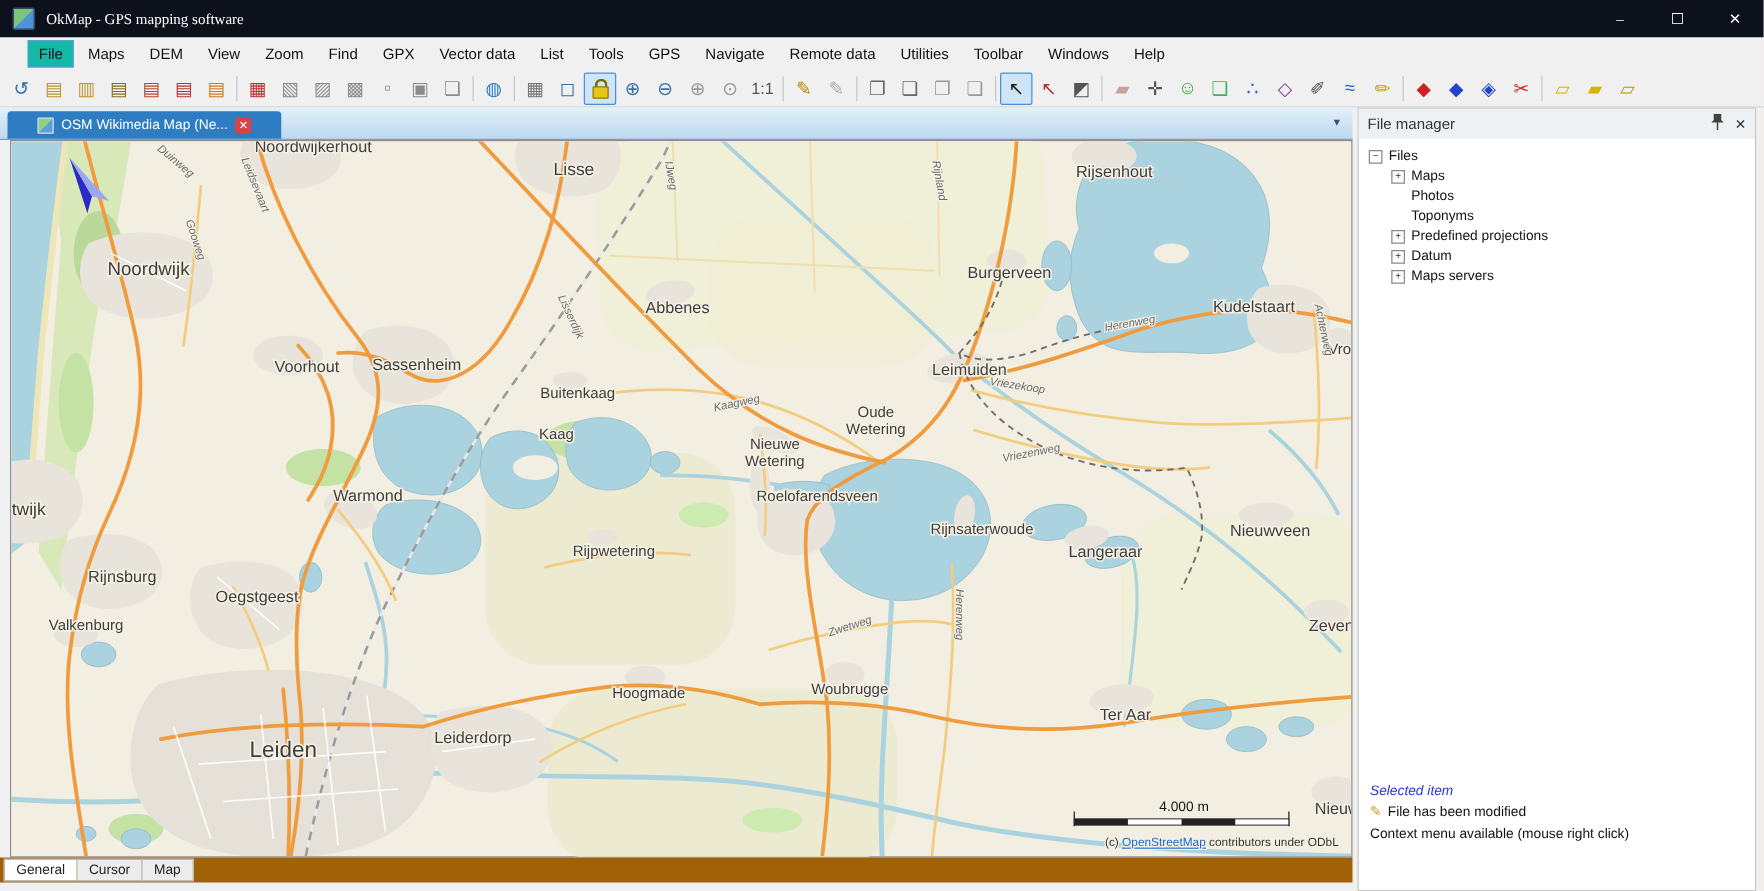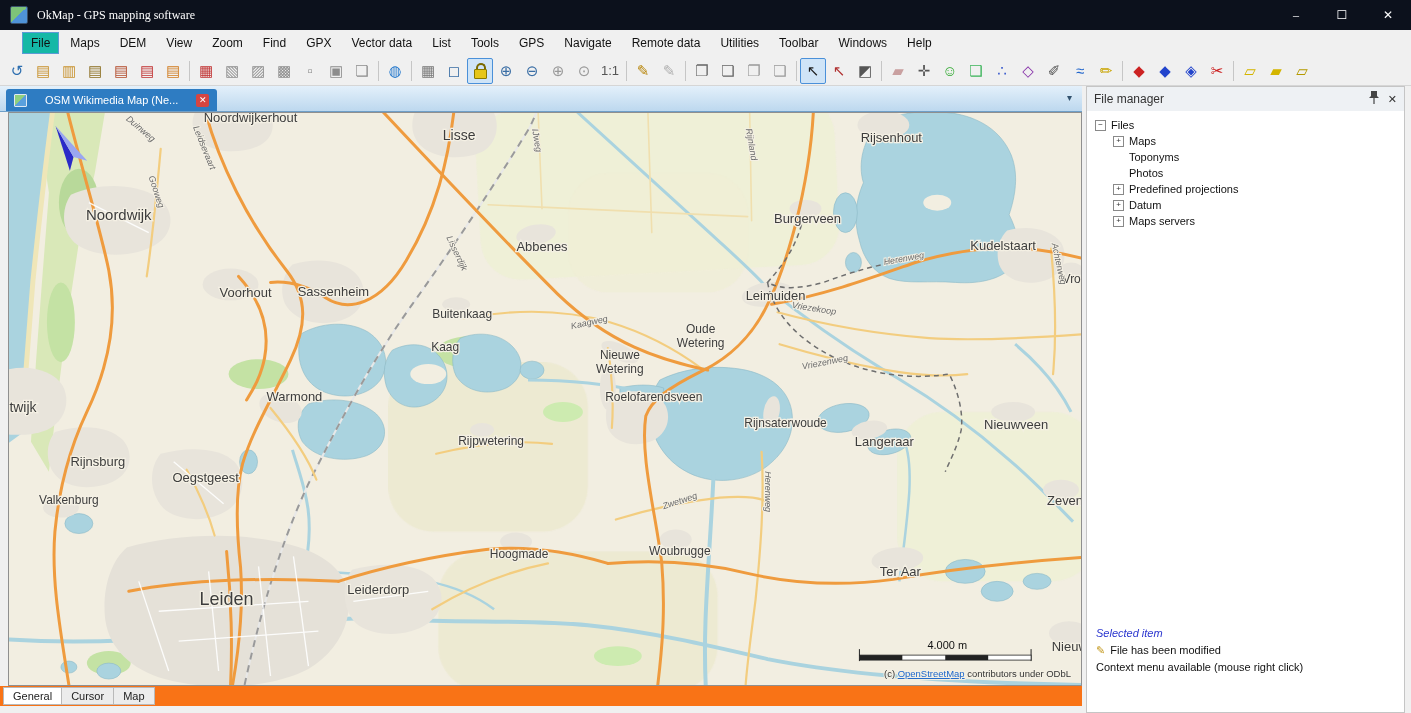--- a/index.html
+++ b/index.html
@@ -27,41 +27,41 @@
   .tb-icon.active{background:#cfe4f7;border-color:#4a90d9;}
   .tb-sep{width:1px;height:20px;background:#c6c6c6;margin:0 3px;flex:0 0 auto;}
   .lock{position:relative;width:14px;height:15px;display:inline-block;}
   .lock:before{content:"";position:absolute;left:3px;top:0;width:6px;height:6px;border:2px solid #7a6a00;
                border-bottom:none;border-radius:5px 5px 0 0;}
   .lock:after{content:"";position:absolute;left:1px;top:6px;width:11px;height:8px;background:#e6c619;
               border:1px solid #8a7a00;border-radius:1px;}
   
   #tabbar{position:absolute;top:86px;left:0;width:1082px;height:26px;
           background:linear-gradient(#e3f0fb,#bdd8ee);border-bottom:1px solid #6f9fc8;box-sizing:border-box;}
-  .doc-tab{position:absolute;left:6px;top:3px;height:22px;display:flex;align-items:center;gap:18px;
-           padding:0 8px;background:#2e7cc2;color:#fff;font-size:11px;border-radius:3px 3px 0 0;}
+  .doc-tab{position:absolute;left:6px;top:3px;height:22px;display:flex;align-items:center;gap:6px;
+           padding:0 24px;background:#2e7cc2;color:#fff;font-size:11px;border-radius:3px 3px 0 0;}
   .tab-map-icon{width:11px;height:11px;background:linear-gradient(135deg,#8fd07f 50%,#5aa0dd 50%);
                 border:1px solid #dfe9f3;border-radius:1px;}
   .tab-close{width:13px;height:13px;display:flex;align-items:center;justify-content:center;font-size:9px;
              color:#fff;background:#d64541;border-radius:2px;}
   .tab-overflow{position:absolute;right:10px;top:6px;font-size:10px;color:#33536f;}
   
   #map-frame{position:absolute;left:8px;top:112px;width:1074px;height:574px;border:1px solid #8f8f8f;
              box-sizing:border-box;background:#f2eee1;overflow:hidden;}
   svg#map{display:block;width:100%;height:100%;}
   .lbl-town{fill:#3d3d3d;text-anchor:middle;paint-order:stroke;stroke:#f4f0e4;stroke-width:2.5px;
             font-family:"Liberation Sans",sans-serif;}
   .lbl-road{fill:#6b6b6b;font-style:italic;text-anchor:middle;paint-order:stroke;stroke:#f4f0e4;
             stroke-width:2px;font-family:"Liberation Sans",sans-serif;}
   .scale-text{font-size:11px;fill:#111;font-family:"Liberation Sans",sans-serif;}
   .attrib{font-size:9.5px;fill:#333;paint-order:stroke;stroke:#f4f0e4;stroke-width:2px;
           font-family:"Liberation Sans",sans-serif;}
   .attrib-link{fill:#1a66cc;text-decoration:underline;}
   
-  #bottombar{position:absolute;left:0;top:686px;width:1082px;height:20px;background:#f97316;}
+  #bottombar{position:absolute;left:0;top:686px;width:1082px;height:20px;background:#a16207;}
   .status-tabs{position:absolute;left:3px;bottom:1px;display:flex;font-size:11px;color:#222;}
   .status-tab{padding:2px 9px;background:#ececec;border:1px solid #b9b9b9;border-left:none;}
   .status-tab:first-child{border-left:1px solid #b9b9b9;}
   .status-tab.active{background:#fff;}
   
   #panel{position:absolute;left:1086px;top:86px;width:319px;height:627px;background:#fff;
          border:1px solid #c5c5c5;box-sizing:border-box;}
   .panel-header{height:24px;background:#eef1f4;display:flex;align-items:center;padding:0 7px;
                 font-size:12px;color:#333;gap:44px;}
   .panel-tools{margin-left:auto;display:flex;gap:9px;align-items:center;}
@@ -427,25 +427,25 @@
       <div class="tree-row" style="padding-left: 6px;">
         <span class="tree-box">−</span>
         <span class="tree-label">Files</span>
       </div>
       <div class="tree-row" style="padding-left: 24px;">
         <span class="tree-box">+</span>
         <span class="tree-label">Maps</span>
       </div>
       <div class="tree-row" style="padding-left: 24px;">
         <span class="tree-spacer"></span>
+        <span class="tree-label">Photos</span>
+      </div>
+      <div class="tree-row" style="padding-left: 24px;">
+        <span class="tree-spacer"></span>
         <span class="tree-label">Toponyms</span>
-      </div>
-      <div class="tree-row" style="padding-left: 24px;">
-        <span class="tree-spacer"></span>
-        <span class="tree-label">Photos</span>
       </div>
       <div class="tree-row" style="padding-left: 24px;">
         <span class="tree-box">+</span>
         <span class="tree-label">Predefined projections</span>
       </div>
       <div class="tree-row" style="padding-left: 24px;">
         <span class="tree-box">+</span>
         <span class="tree-label">Datum</span>
       </div>
       <div class="tree-row" style="padding-left: 24px;">

